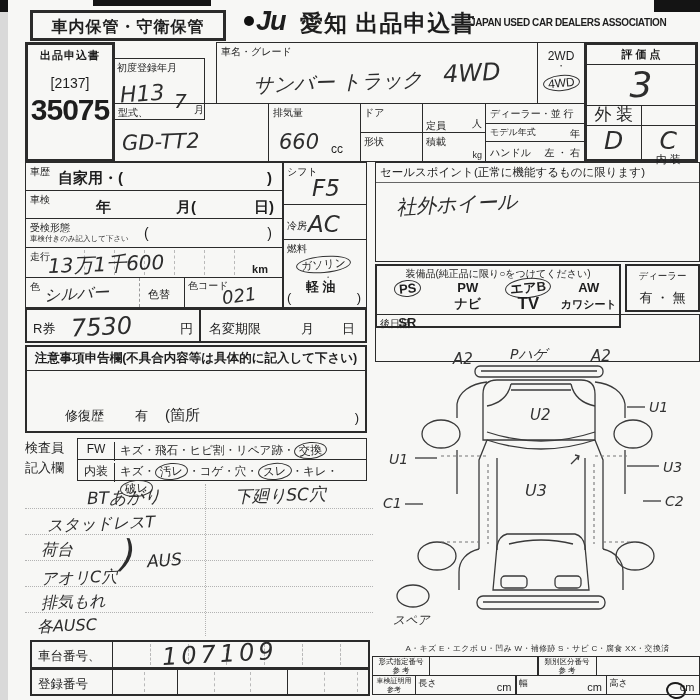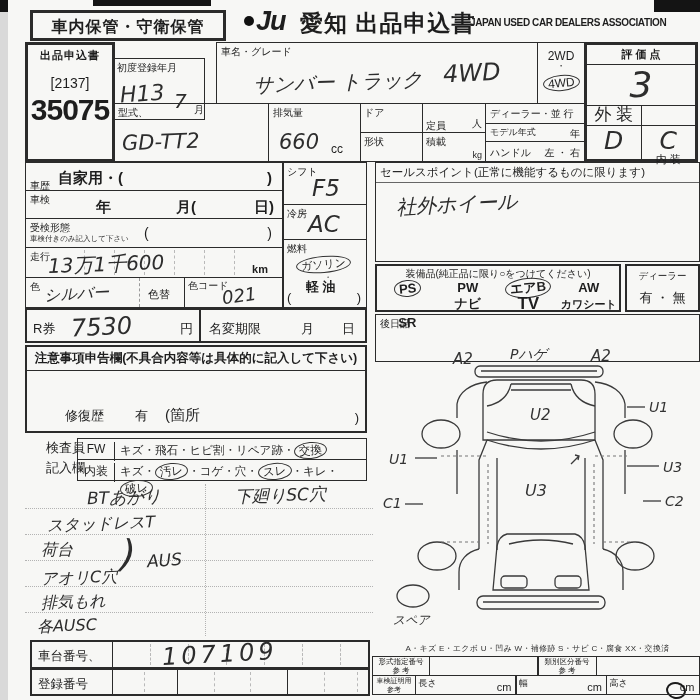--- a/index.html
+++ b/index.html
@@ -106,21 +106,21 @@
   <div class="box" style="left:477px;top:123px;width:101px;height:19px;">
     <span class="abs" style="left:4px;top:2px;font-size:9px;">モデル年式</span>
     <span class="abs" style="right:5px;top:3px;font-size:10px;">年</span>
   </div>
   <div class="box" style="left:477px;top:141px;width:101px;height:21px;">
     <span class="abs" style="left:4px;top:4px;font-size:10px;">ハンドル</span>
     <span class="abs" style="right:5px;top:4px;font-size:10px;">左 ・ 右</span>
   </div>
 
   <div class="box" style="left:17px;top:162px;width:258px;height:29px;">
-    <span class="lbl abs" style="left:4px;top:2px;margin-top:14px;">車歴</span>
+    <span class="lbl abs" style="left:4px;top:2px;">車歴</span>
     <span class="abs b" style="left:32px;top:6px;font-size:15px;">自家用・(</span>
     <span class="abs b" style="right:10px;top:6px;font-size:15px;">)</span>
   </div>
   <div class="box" style="left:17px;top:190px;width:258px;height:29px;">
     <span class="lbl abs" style="left:4px;top:2px;">車検</span>
     <span class="abs b" style="left:70px;top:7px;font-size:15px;">年</span>
     <span class="abs b" style="left:150px;top:7px;font-size:15px;">月(</span>
     <span class="abs b" style="right:8px;top:7px;font-size:15px;">日)</span>
   </div>
   <div class="box" style="left:17px;top:218px;width:258px;height:30px;border-top-style:dotted;">
@@ -148,21 +148,21 @@
     <div class="abs" style="left:158px;top:0;bottom:0;border-left:1.5px solid #2b2b2b;"></div>
     <span class="abs" style="left:162px;top:1px;font-size:10px;">色コード</span>
     <span class="hw abs" style="left:196px;top:7px;font-size:18px;transform:rotate(-8deg);">021</span>
   </div>
 
   <div class="box" style="left:275px;top:162px;width:84px;height:43px;">
     <span class="lbl abs" style="left:3px;top:2px;">シフト</span>
     <span class="hw abs" style="left:28px;top:12px;font-size:23px;">F5</span>
   </div>
   <div class="box" style="left:275px;top:204px;width:84px;height:36px;">
-    <span class="lbl abs" style="left:3px;top:2px;text-align:center;">冷房</span>
+    <span class="lbl abs" style="left:3px;top:14px;text-align:center;">冷房</span>
     <span class="hw abs" style="left:24px;top:6px;font-size:23px;">AC</span>
   </div>
   <div class="box" style="left:275px;top:239px;width:84px;height:69px;">
     <span class="lbl abs" style="left:3px;top:2px;">燃料</span>
     <span class="abs" style="left:12px;top:14px;"><span class="circ" style="font-size:11px;">ガソリン</span></span>
     <span class="abs" style="left:40px;top:32px;font-size:8px;">・</span>
     <span class="abs b" style="left:22px;top:38px;font-size:13px;">軽 油</span>
     <span class="abs" style="left:3px;top:50px;font-size:13px;">(</span>
     <span class="abs" style="right:5px;top:50px;font-size:13px;">)</span>
   </div>
@@ -180,21 +180,21 @@
 
   <div class="box med" style="left:17px;top:345px;width:342px;height:88px;">
     <div class="ctr b" style="font-size:12.5px;padding-top:3px;border-bottom:1px solid #2b2b2b;padding-bottom:3px;">注意事項申告欄(不具合内容等は具体的に記入して下さい)</div>
     <span class="abs" style="left:38px;bottom:6px;font-size:13px;">修復歴</span>
     <span class="abs" style="left:108px;bottom:6px;font-size:13px;">有</span>
     <span class="abs" style="left:138px;bottom:6px;font-size:15px;">(箇所</span>
     <span class="abs" style="right:6px;bottom:6px;font-size:13px;">)</span>
   </div>
 
   <div class="abs" style="left:17px;top:438px;width:342px;height:44px;">
-    <div class="abs" style="left:8px;top:0;width:52px;height:44px;font-size:13px;line-height:20px;text-align:right;">
+    <div class="abs" style="left:0;top:0;width:52px;height:44px;font-size:13px;line-height:20px;text-align:left;">
       <div>検査員</div>
       <div>記入欄</div>
     </div>
     <div class="box" style="left:52px;top:0;width:290px;height:22px;">
       <span class="abs ctr" style="left:0;top:3px;width:36px;font-size:12px;border-right:1.5px solid #2b2b2b;height:19px;">FW</span>
       <span class="abs" style="left:42px;top:3px;font-size:11.5px;"><span>キズ・飛石・ヒビ割・リペア跡・</span><span class="circ" style="font-size:11.5px;">交換</span></span>
     </div>
     <div class="box" style="left:52px;top:21px;width:290px;height:22px;">
       <span class="abs ctr" style="left:0;top:3px;width:36px;font-size:12px;border-right:1.5px solid #2b2b2b;height:19px;">内装</span>
       <span class="abs" style="left:42px;top:3px;font-size:11.5px;"><span>キズ・</span><span class="circ" style="font-size:11.5px;">汚レ</span><span>・コゲ・穴・</span><span class="circ" style="font-size:11.5px;">スレ</span><span>・キレ・</span><span class="circ" style="font-size:11.5px;">破レ</span></span>
@@ -240,21 +240,21 @@
     <div class="dashv" style="left:218px;"></div>
     <div class="dashv" style="left:292px;"></div>
     <div class="dashv" style="left:325px;"></div>
   </div>
 
   <div class="box" style="left:367px;top:162px;width:325px;height:100px;">
     <div style="font-size:11.5px;border-bottom:1px solid #666;padding:2px 4px;">セールスポイント(正常に機能するものに限ります)</div>
     <span class="hw abs" style="left:20px;top:28px;font-size:20px;transform:rotate(-3deg);">社外ホイール</span>
   </div>
 
-  <div class="box med" style="left:367px;top:264px;width:246px;height:48px;">
+  <div class="box med" style="left:367px;top:264px;width:246px;height:64px;">
     <div class="ctr" style="font-size:10px;padding-top:1px;">装備品(純正品に限り○をつけてください)</div>
     <div class="abs" style="left:0;right:0;top:13px;height:17px;display:flex;align-items:center;">
       <div class="ctr" style="flex:1;"><span class="circ b" style="font-size:13px;">PS</span></div>
       <div class="ctr b" style="flex:1;font-size:13px;">PW</div>
       <div class="ctr" style="flex:1;"><span class="circ b" style="font-size:13px;">エアB</span></div>
       <div class="ctr b" style="flex:1;font-size:13px;">AW</div>
     </div>
     <div class="abs" style="left:0;right:0;top:30px;height:16px;display:flex;align-items:center;">
       <div class="ctr b" style="flex:1;font-size:13px;margin-top:36px;">SR</div>
       <div class="ctr b" style="flex:1;font-size:13px;">ナビ</div>

